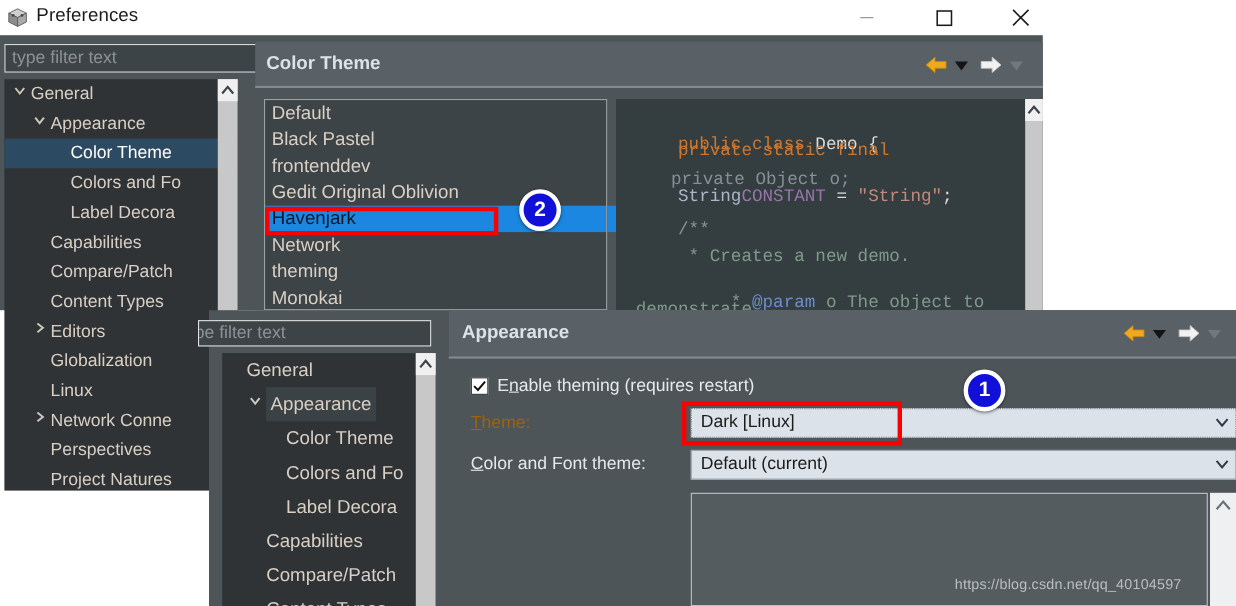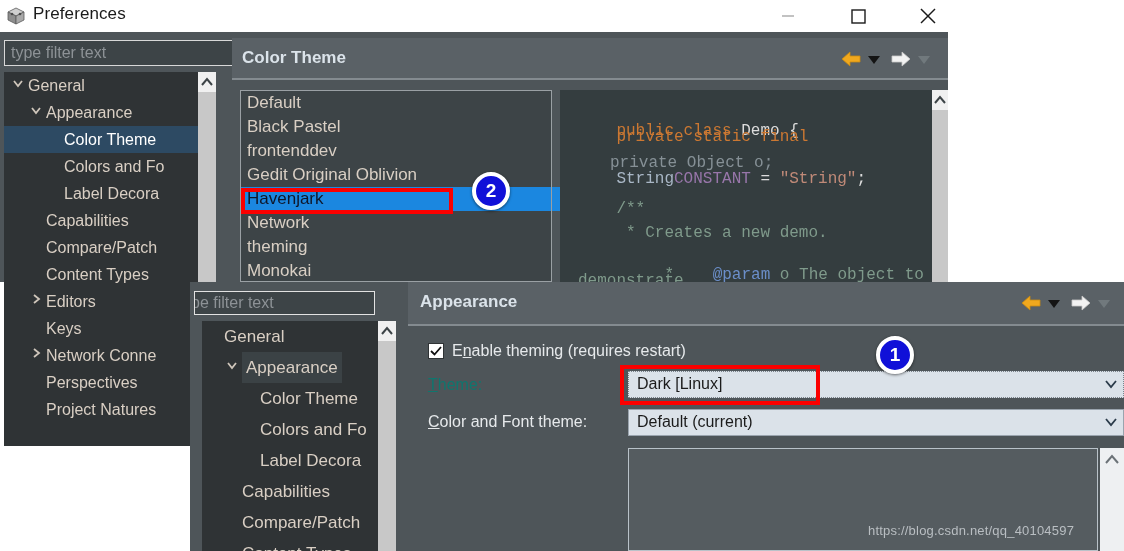--- a/index.html
+++ b/index.html
@@ -45,37 +45,37 @@
   .theme-item.sel{background:#1b87e0;color:#0f172a;}
   #theme-sel-ext{left:552px;top:186px;width:0px;height:24px;background:#1b87e0;}
   
   #code-pane{left:560px;top:90px;width:372px;height:192px;background:#343d3f;overflow:hidden;}
   .code{position:absolute;font-family:"Liberation Mono", monospace;font-size:16px;white-space:pre;}
   #code-scroll{left:932px;top:90px;width:16px;height:192px;background:#c8c8c8;}
   #code-scroll .arrowbox{position:absolute;left:0;top:0;width:16px;height:20px;background:#f0f0f0;}
 
   
   #dlg-bot{left:190px;top:282px;width:934px;height:269px;background:#4e5559;}
-  #bot-filter{left:194px;top:291px;width:181px;height:24px;background:#3d4447;border:1px solid #e2e2e2;box-sizing:border-box;}
+  #bot-filter{left:180px;top:291px;width:212px;height:24px;background:#3d4447;border:1px solid #e2e2e2;box-sizing:border-box;}
   #bot-filter-text{position:absolute;left:-4px;top:2px;font-size:16px;color:#8d9296;}
   #bot-tree{left:202px;top:321px;width:194px;height:230px;background:#2f3335;overflow:hidden;}
   #bot-tree-scroll{left:378px;top:321px;width:18px;height:230px;background:#c8c8c8;}
   #bot-tree-scroll .arrowbox{position:absolute;left:0;top:0;width:18px;height:20px;background:#f0f0f0;}
   .btree-row{position:relative;height:31px;line-height:31px;font-size:17px;color:#d9cfc4;white-space:nowrap;}
   .btree-row .tw{position:absolute;width:16px;text-align:center;font-size:11px;color:#cfc6bb;}
   .btree-row .lbl{position:absolute;}
   .btree-row.hl .lbl{background:#3b4245;padding:0 4px;}
   #bot-right-header{left:408px;top:282px;width:716px;height:42px;background:#5a6166;}
   #bot-title{left:420px;top:292px;font-size:17px;font-weight:bold;color:#dbe3ea;}
   #bot-nav{left:1020px;top:292px;}
   #bot-hrule{left:408px;top:324px;width:716px;height:2px;background:#848b90;}
 
   #chk-box{left:428px;top:343px;width:16px;height:16px;background:#ffffff;border:1px solid #2f3335;box-sizing:border-box;}
   #chk-label{left:452px;top:342px;font-size:16px;color:#e6e9eb;white-space:nowrap;}
-  #lbl-theme{left:428px;top:376px;font-size:16px;color:#0f766e;}
+  #lbl-theme{left:428px;top:376px;font-size:16px;color:#a16207;}
   #lbl-cft{left:428px;top:413px;font-size:16px;color:#e6e9eb;}
   .combo{position:absolute;background:#dbe2e9;border:1px solid #9aa4ae;box-sizing:border-box;}
   .combo .val{position:absolute;left:8px;top:3px;font-size:16px;color:#1b1b1b;white-space:nowrap;}
   .combo .chev{position:absolute;right:4px;top:4px;}
   #combo-theme{left:628px;top:371px;width:496px;height:27px;border-style:dotted;border-color:#7b848c;}
   #combo-cft{left:628px;top:409px;width:496px;height:27px;}
   #bot-listbox{left:628px;top:448px;width:470px;height:103px;background:#555c60;border:1px solid #b9c2c9;box-sizing:border-box;}
   #bot-list-scroll{left:1100px;top:448px;width:24px;height:103px;background:#eef0f2;}
   #watermark{left:868px;top:523px;font-size:13px;color:#b9bec2;letter-spacing:.2px;}
 
@@ -171,21 +171,25 @@
       <span class="lbl" style="left: 42px;">Content Types</span>
     </div>
     <div class="tree-row">
       <span class="tw" style="left: 24px; line-height: 27px;"><svg width="12" height="12" viewBox="0 0 12 12">
           <polyline points="4,2 9,6 4,10" fill="none" stroke="#cfc6bb" stroke-width="1.8"></polyline>
         </svg></span>
       <span class="lbl" style="left: 42px; text-align: center;">Editors</span>
     </div>
     <div class="tree-row">
       <span class="tw" style="left: 24px; line-height: 27px;"></span>
-      <span class="lbl" style="left: 42px;">Keys</span>
+      <span class="lbl" style="left: 42px;">Globalization</span>
+    </div>
+    <div class="tree-row">
+      <span class="tw" style="left: 24px; line-height: 27px;"></span>
+      <span class="lbl" style="left: 42px;">Linux</span>
     </div>
     <div class="tree-row">
       <span class="tw" style="left: 24px; line-height: 27px;"><svg width="12" height="12" viewBox="0 0 12 12">
           <polyline points="4,2 9,6 4,10" fill="none" stroke="#cfc6bb" stroke-width="1.8"></polyline>
         </svg></span>
       <span class="lbl" style="left: 42px;">Network Conne</span>
     </div>
     <div class="tree-row">
       <span class="tw" style="left: 24px; line-height: 27px;"></span>
       <span class="lbl" style="left: 42px;">Perspectives</span>
@@ -241,21 +245,21 @@
     <span style="color:#cc7832;">public class</span><span style="color:#dcdcdc;"> Demo {</span>
   </div>
   <div class="code" style="left:18px;top:38px;color:#cc7832;">    private static final</div>
   <div class="code" style="left:18px;top:62px;">
     <span style="color:#a9b7c6;">String</span><span style="color:#9876aa;">CONSTANT</span><span style="color:#dcdcdc;"> = </span><span style="color:#c08a78;">"String"</span><span style="color:#dcdcdc;">;</span>
   </div>
   <div class="code" style="left:50px;top:64px;color:#8f9aa0;opacity:.9;">private Object o;</div>
   <div class="code" style="left:18px;top:110px;color:#7f9a8b;">    /**</div>
   <div class="code" style="left:18px;top:134px;color:#7f9a8b;">     * Creates a new demo.</div>
   <div class="code" style="left:18px;top:158px;">
-    <span style="color:#7f9a8b;">     * </span><span style="color:#6b8ec9;margin-left:29px;">@param</span><span style="color:#7f9a8b;"> o The object to</span>
+    <span style="color:#7f9a8b;">     * </span><span style="color:#6b8ec9;">@param</span><span style="color:#7f9a8b;"> o The object to</span>
   </div>
   <div class="code" style="left:18px;top:182px;color:#7f9a8b;">demonstrate</div>
 </div>
 <div class="abs" id="code-scroll">
   <div class="arrowbox">
     <svg width="16" height="20" viewBox="0 0 16 20">
         <polyline points="3,13 8,7 13,13" fill="none" stroke="#3d4447" stroke-width="2"></polyline>
       </svg>
   </div>
 </div>

